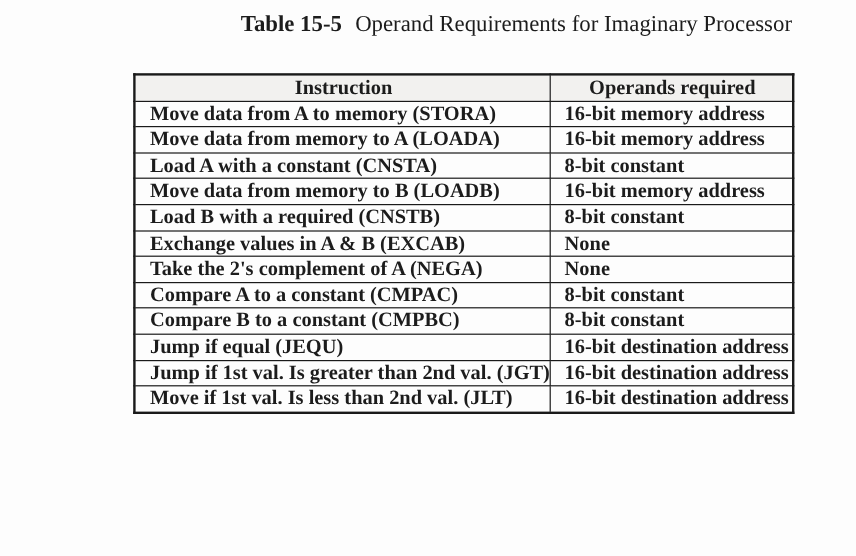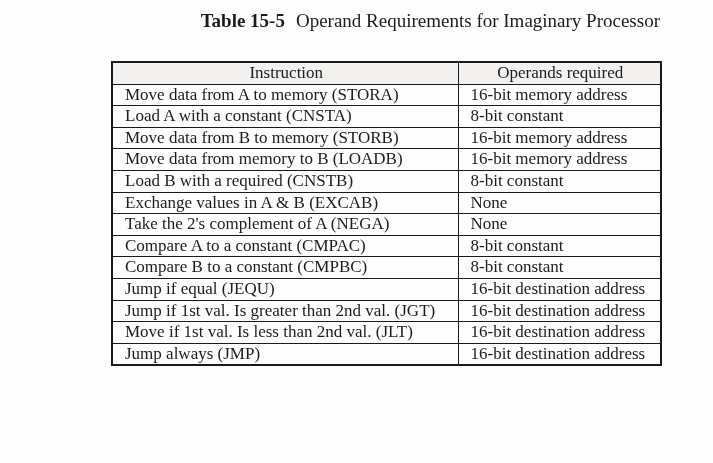--- a/index.html
+++ b/index.html
@@ -43,21 +43,21 @@
     font-size: 17px;
   }
   col.col-instruction { width: 346px; }
   col.col-operands   { width: 203px; }
   .operand-table th,
   .operand-table td {
     border: 1px solid var(--border);
     height: 20.6px;
     line-height: 20.6px;
     padding: 0 4px 0 6px;
-    font-weight: normal;
+    font-weight: bold;
     white-space: nowrap;
     overflow: hidden;
   }
   .operand-table thead th {
     background: var(--header-bg);
     text-align: center;
   }
   .operand-table td { text-align: left; padding-left: 12px; }
 </style>
 </head>
@@ -78,26 +78,26 @@
         <th>Instruction</th>
         <th>Operands required</th>
       </tr>
     </thead>
     <tbody>
         <tr>
           <td>Move data from A to memory (STORA)</td>
           <td>16-bit memory address</td>
         </tr>
         <tr>
+          <td>Move data from memory to A (LOADA)</td>
+          <td>16-bit memory address</td>
+        </tr>
+        <tr>
           <td>Load A with a constant (CNSTA)</td>
           <td>8-bit constant</td>
-        </tr>
-        <tr>
-          <td>Move data from B to memory (STORB)</td>
-          <td>16-bit memory address</td>
         </tr>
         <tr>
           <td>Move data from memory to B (LOADB)</td>
           <td>16-bit memory address</td>
         </tr>
         <tr>
           <td>Load B with a required (CNSTB)</td>
           <td>8-bit constant</td>
         </tr>
         <tr>
@@ -121,19 +121,15 @@
           <td>16-bit destination address</td>
         </tr>
         <tr>
           <td>Jump if 1st val. Is greater than 2nd val. (JGT)</td>
           <td>16-bit destination address</td>
         </tr>
         <tr>
           <td>Move if 1st val. Is less than 2nd val. (JLT)</td>
           <td>16-bit destination address</td>
         </tr>
-        <tr>
-          <td>Jump always (JMP)</td>
-          <td>16-bit destination address</td>
-        </tr>
       </tbody>
   </table>
 </div>
 
 </body></html>

